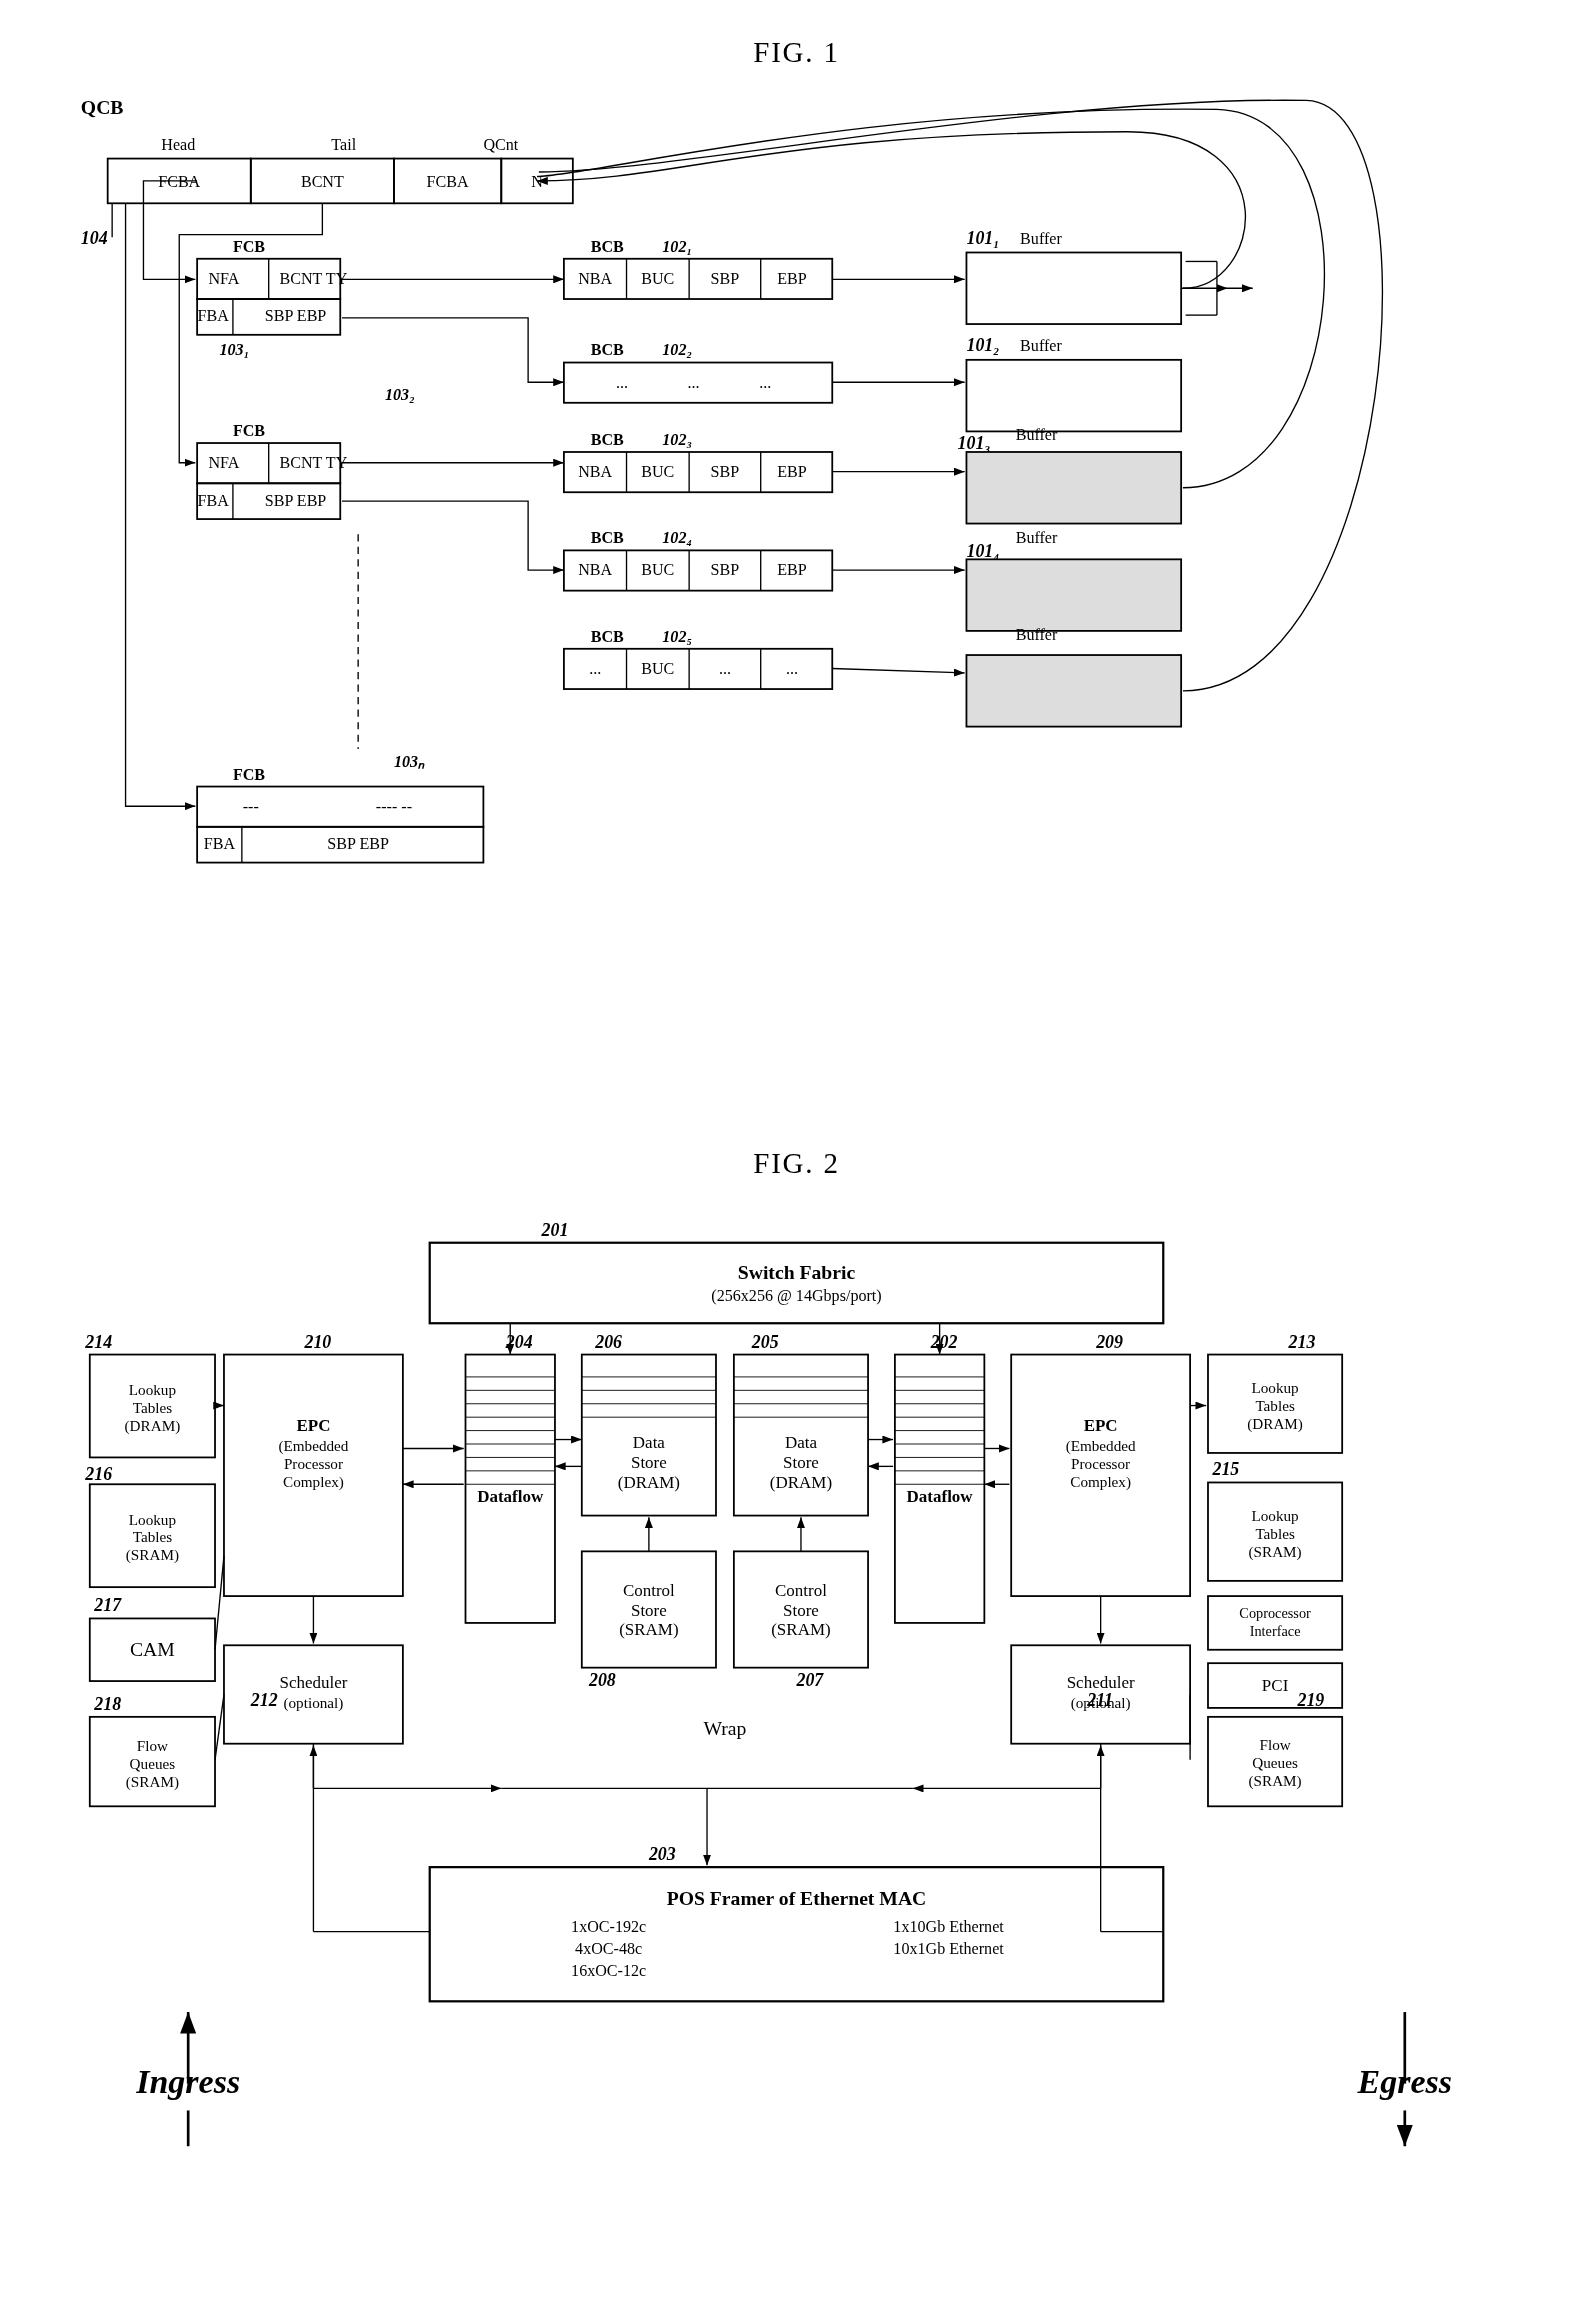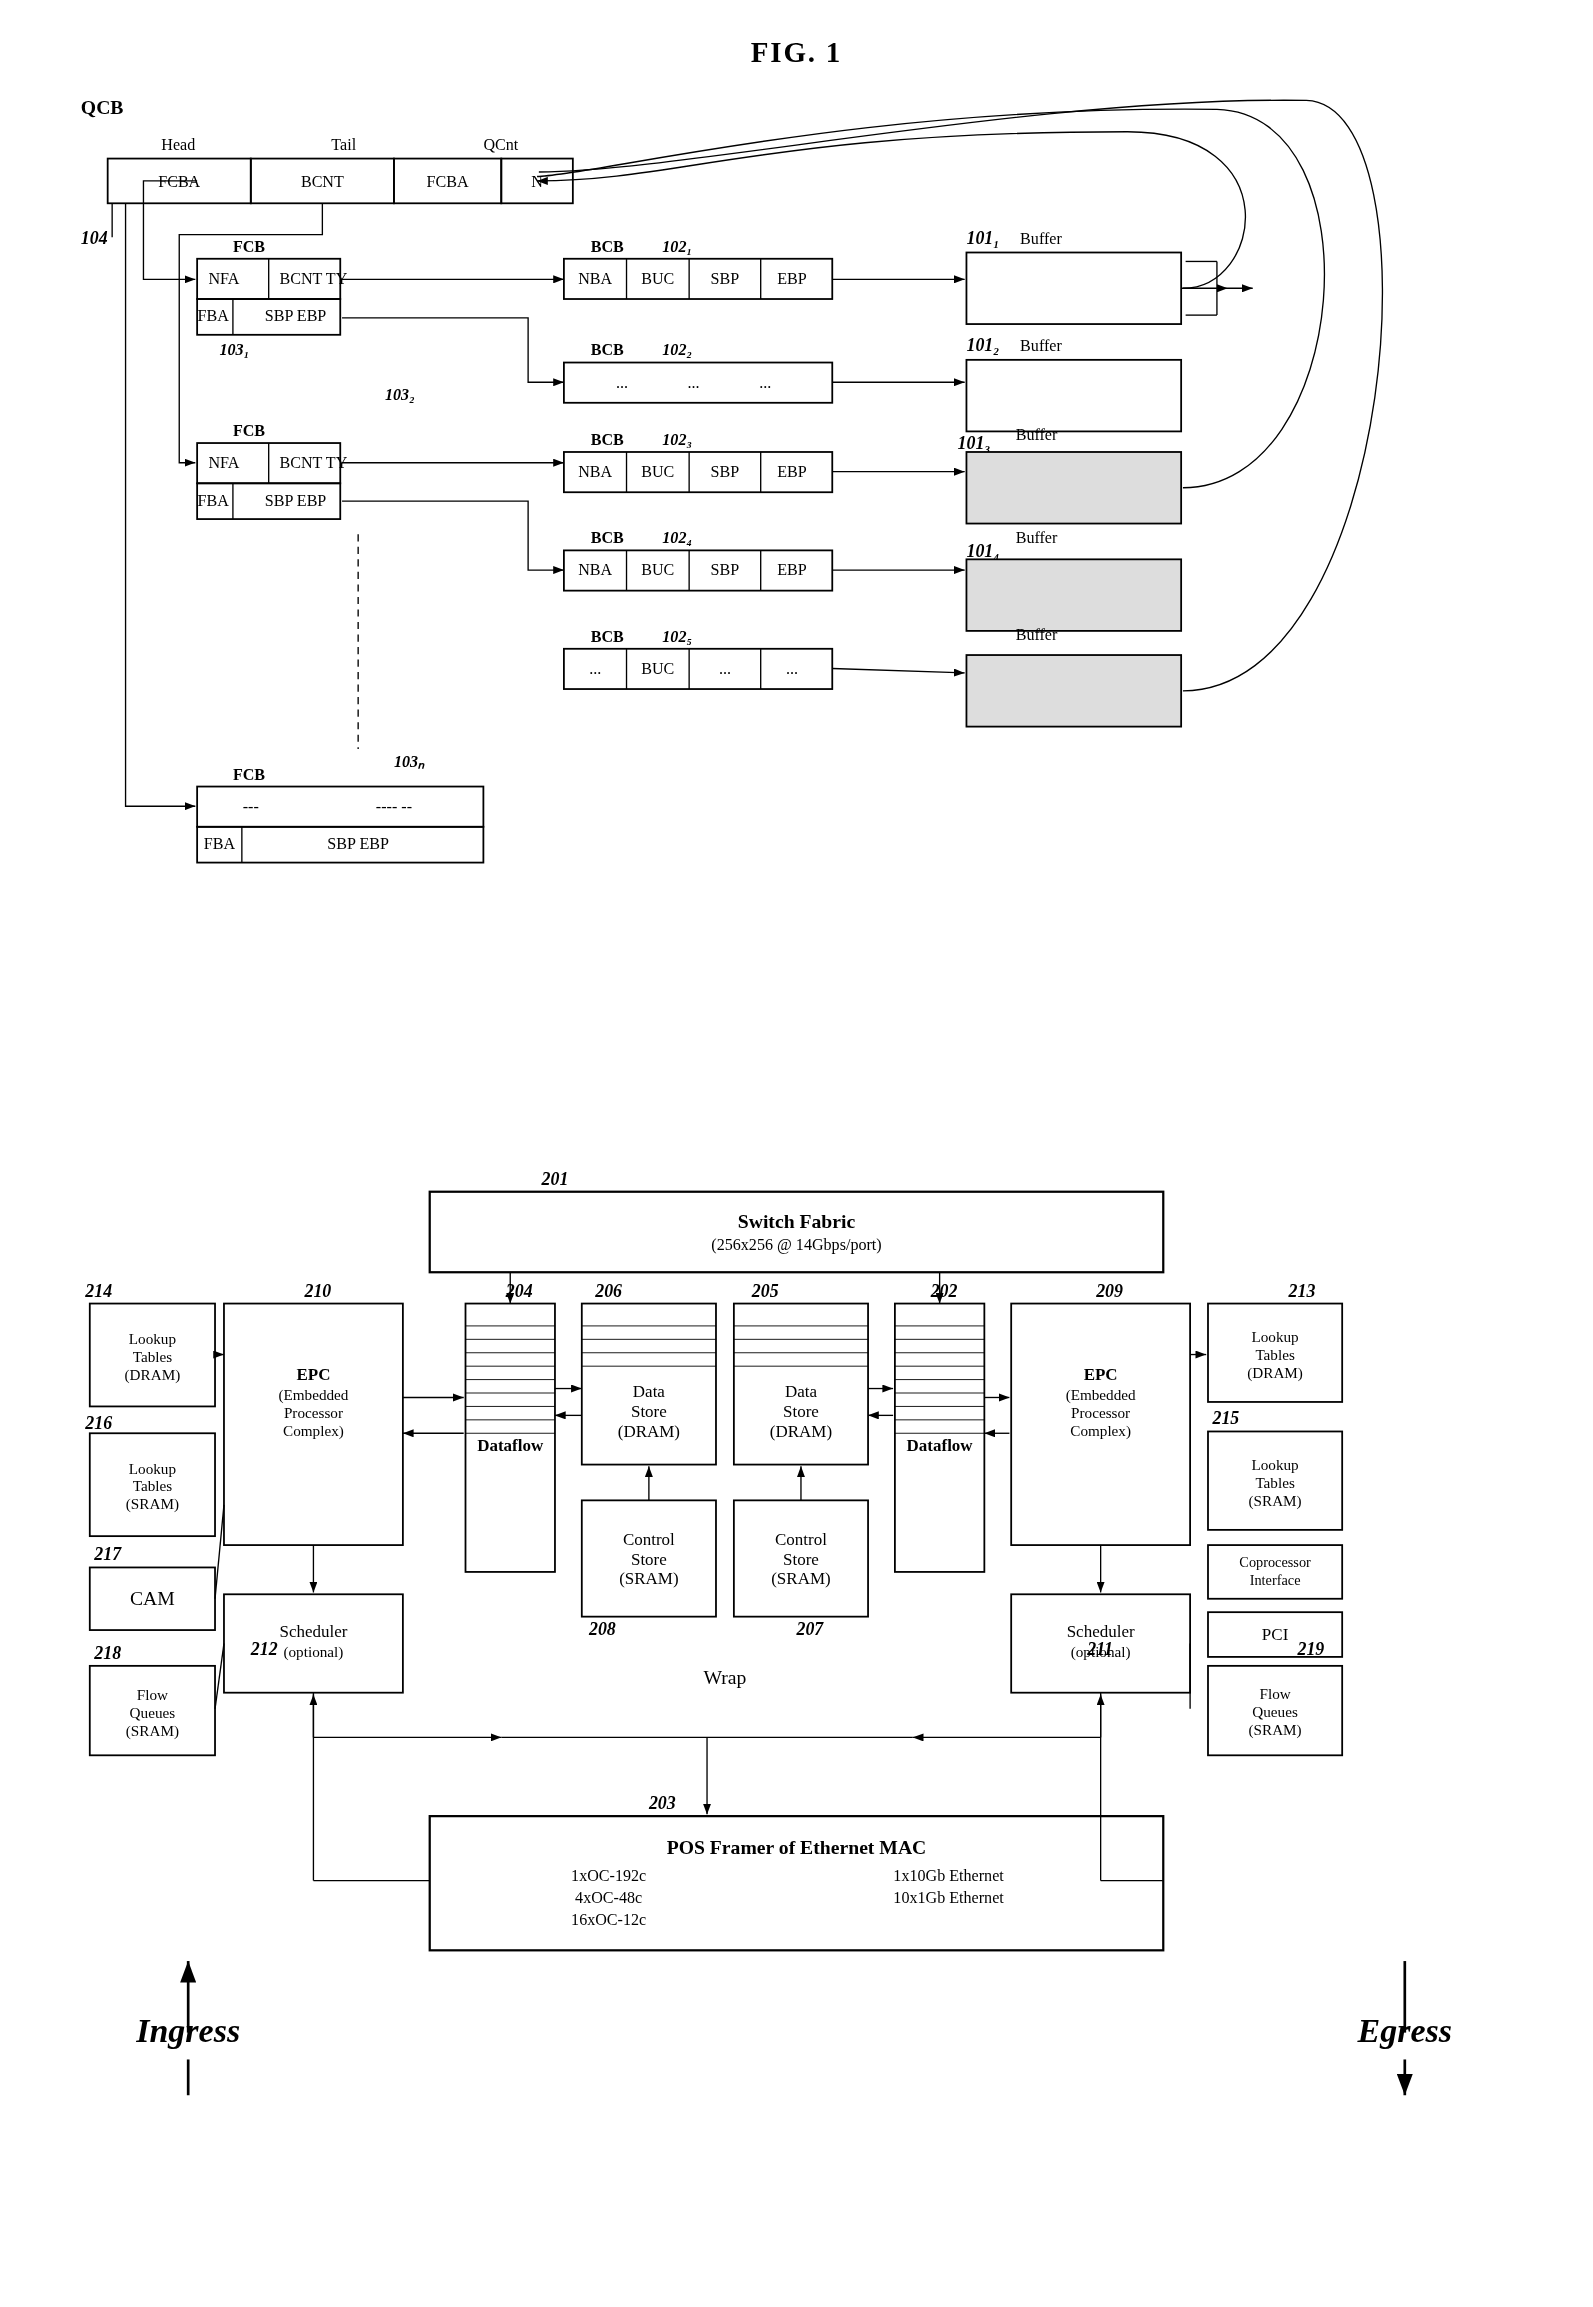--- a/index.html
+++ b/index.html
@@ -24,21 +24,21 @@
     .fig1-section {
       position: relative;
       width: 100%;
       height: 1057px;
       margin-bottom: 54px;
     }
 
     .fig-title {
       text-align: center;
       font-size: 29px;
-      font-weight: bold;
+      font-weight: normal;
       margin-bottom: 18px;
       letter-spacing: 1.8px;
     }
 
     .fig1-diagram {
       position: relative;
       width: 100%;
       height: 985px;
     }
 
@@ -251,20 +251,21 @@
         <line x1="1265" y1="195" x2="1300" y2="195" stroke="#000" stroke-width="1.5"></line>
         <line x1="1265" y1="255" x2="1300" y2="255" stroke="#000" stroke-width="1.5"></line>
         <line x1="1300" y1="195" x2="1300" y2="255" stroke="#000" stroke-width="1.5"></line>
         <line x1="1300" y1="225" x2="1340" y2="225" stroke="#000" stroke-width="1.5" marker-end="url(#arrowhead)"></line>
         <line x1="1300" y1="225" x2="1260" y2="225" stroke="#000" stroke-width="1.5" marker-start="url(#arrowhead-start)"></line>
       </svg>
     </div>
   </div>
 
   <div class="fig2-section">
+    <div class="fig-title">FIG. 2</div>
     <div class="fig2-diagram">
       <svg viewBox="0 0 1660 1100" xmlns="http://www.w3.org/2000/svg">
         <defs>
           <marker id="arr2" markerWidth="8" markerHeight="6" refX="8" refY="3" orient="auto">
             <polygon points="0 0, 8 3, 0 6" fill="#000"></polygon>
           </marker>
           <marker id="arr2-start" markerWidth="8" markerHeight="6" refX="0" refY="3" orient="auto-start-reverse">
             <polygon points="0 0, 8 3, 0 6" fill="#000"></polygon>
           </marker>
         </defs>

